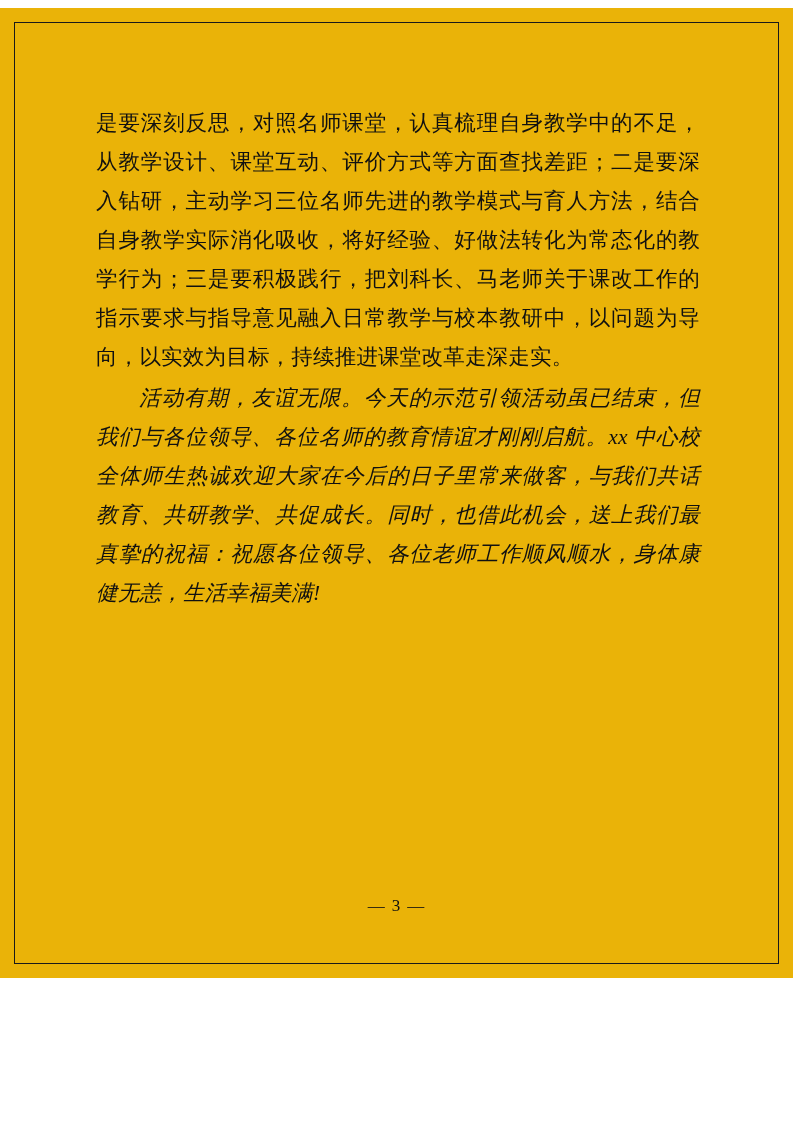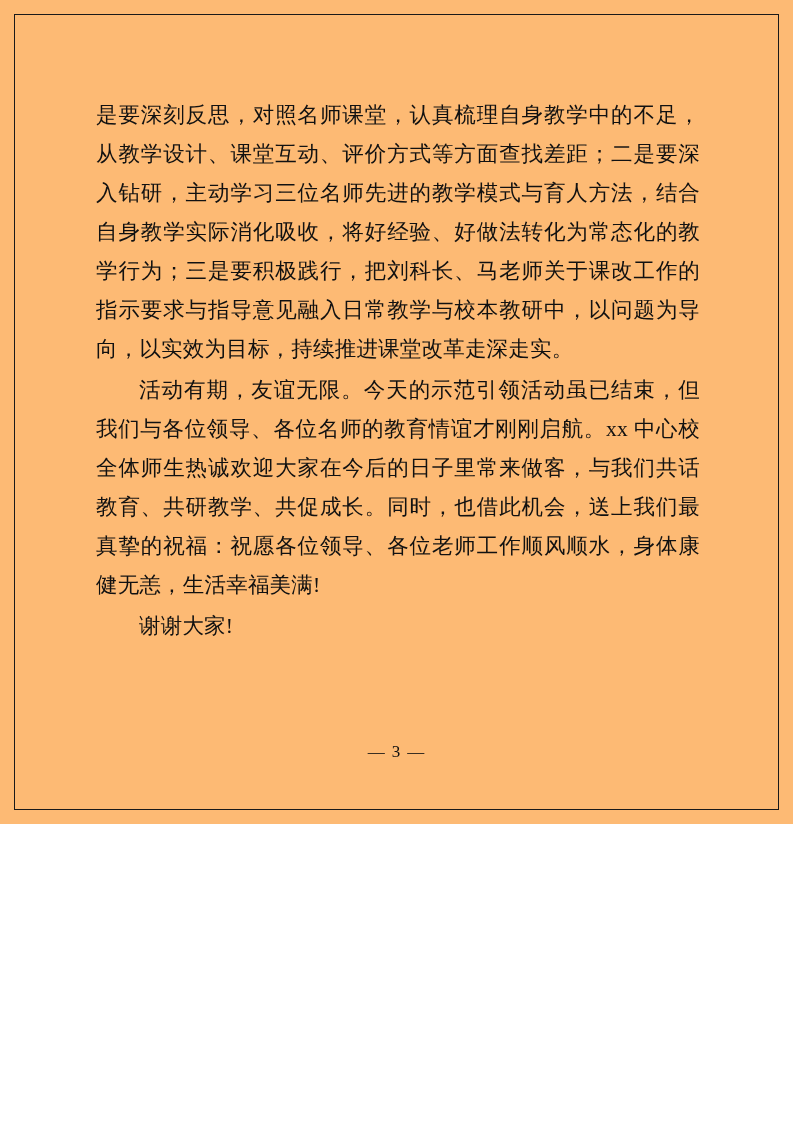--- a/index.html
+++ b/index.html
@@ -6,23 +6,23 @@
     margin: 0;
     padding: 0;
     background: #ffffff;
   }
   body {
     font-family: "Liberation Serif", "DejaVu Serif", serif;
   }
   .page {
     position: relative;
     width: 793px;
-    height: 824px;
-    margin: 0 auto;
-    background: #fdba74;
+    height: 970px;
+    margin: 8px auto;
+    background: #eab308;
     box-sizing: border-box;
     overflow: hidden;
   }
   
   .page-frame {
     position: absolute;
     left: 14px;
     top: 14px;
     right: 14px;
     bottom: 14px;
@@ -43,20 +43,21 @@
     text-align: justify;
     text-justify: inter-ideograph;
     margin: 0 0 0 0;
     letter-spacing: 0.2px;
   }
   .para + .para {
     margin-top: 2px;
   }
   .indent {
     text-indent: 2em;
+    font-style: italic;
   }
   .footer {
     position: absolute;
     left: 0;
     right: 0;
     bottom: 62px;
     text-align: center;
     font-size: 17px;
     color: #111111;
     letter-spacing: 1px;
@@ -68,19 +69,18 @@
 </style>
 </head>
 <body>
 
 <div class="page">
   <div class="page-frame"></div>
 
   <div class="content">
     <p class="para">是要深刻反思，对照名师课堂，认真梳理自身教学中的不足，从教学设计、课堂互动、评价方式等方面查找差距；二是要深入钻研，主动学习三位名师先进的教学模式与育人方法，结合自身教学实际消化吸收，将好经验、好做法转化为常态化的教学行为；三是要积极践行，把刘科长、马老师关于课改工作的指示要求与指导意见融入日常教学与校本教研中，以问题为导向，以实效为目标，持续推进课堂改革走深走实。</p>
     <p class="para indent">活动有期，友谊无限。今天的示范引领活动虽已结束，但我们与各位领导、各位名师的教育情谊才刚刚启航。xx 中心校全体师生热诚欢迎大家在今后的日子里常来做客，与我们共话教育、共研教学、共促成长。同时，也借此机会，送上我们最真挚的祝福：祝愿各位领导、各位老师工作顺风顺水，身体康健无恙，生活幸福美满!</p>
-    <p class="para indent">谢谢大家!</p>
   </div>
 
   <div class="footer">
     <span class="dash">—</span><span>3</span><span class="dash">—</span>
   </div>
 </div>
 
 </body></html>

